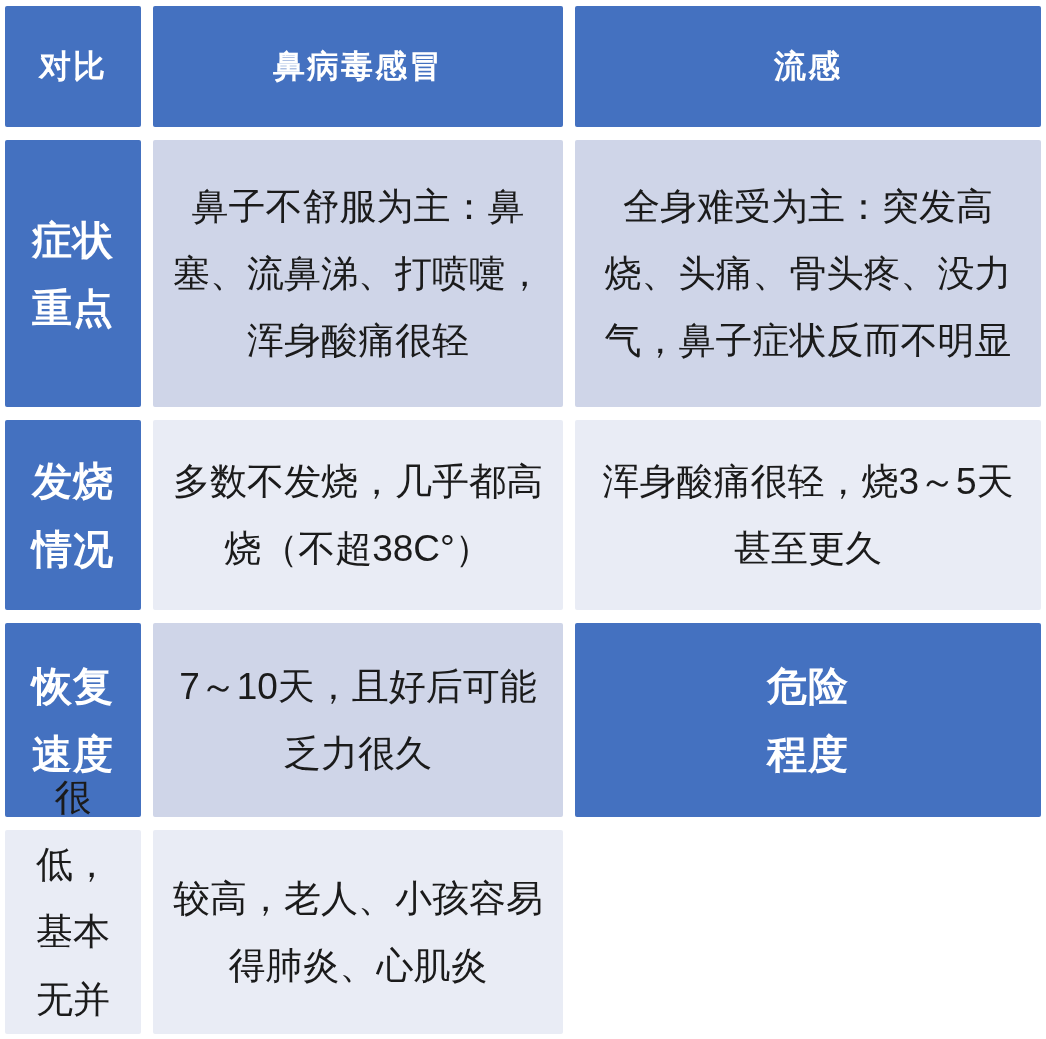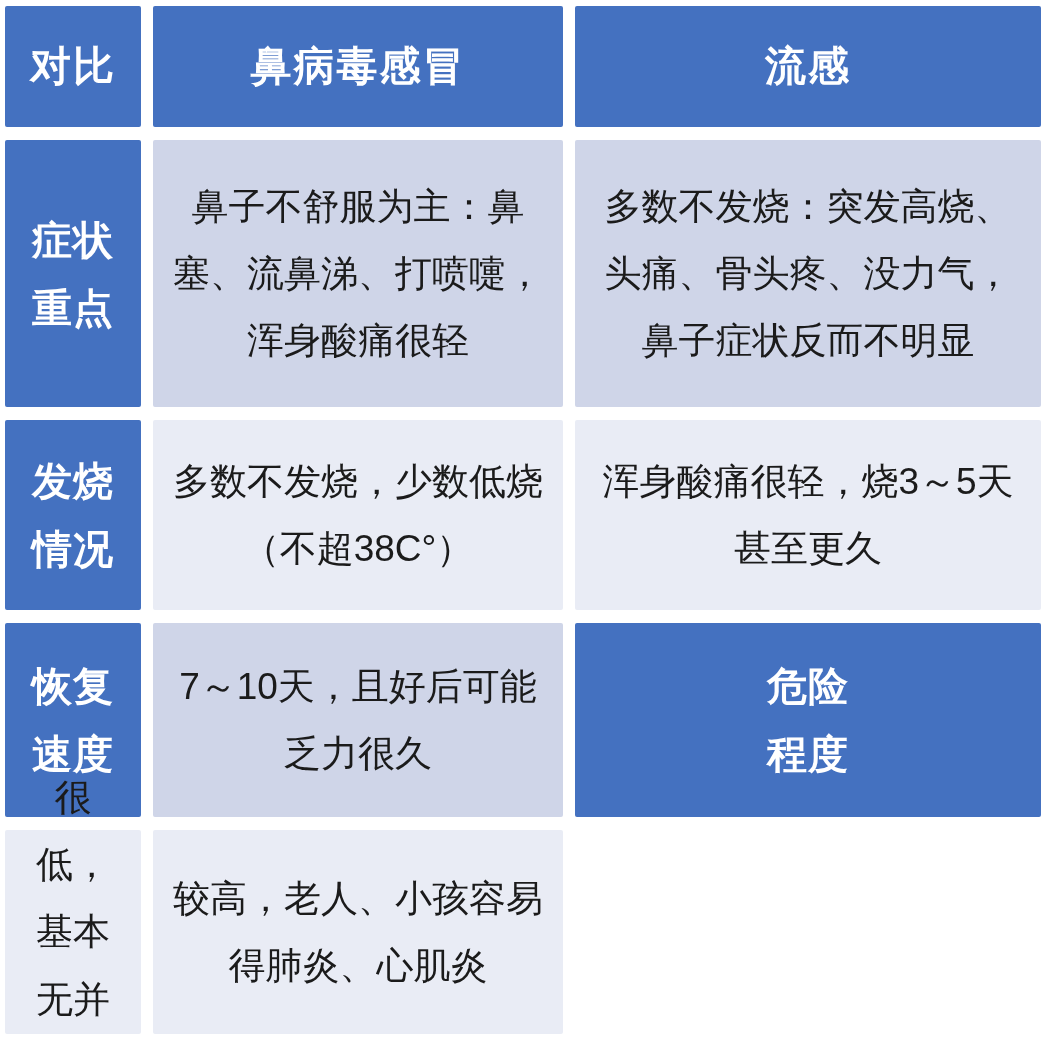--- a/index.html
+++ b/index.html
@@ -29,21 +29,21 @@
     display: flex;
     align-items: center;
     justify-content: center;
     text-align: center;
     border-radius: 2px;
     box-sizing: border-box;
   }
   .hdr {
     background: var(--accent-blue, #4471c0);
     color: var(--header-text, #ffffff);
-    font-size: 41px;
+    font-size: 32px;
     font-weight: bold;
     letter-spacing: 2px;
   }
   .lbl {
     background: var(--accent-blue, #4471c0);
     color: var(--header-text, #ffffff);
     font-size: 40px;
     font-weight: bold;
     line-height: 1.7;
     white-space: pre-line;
@@ -76,29 +76,29 @@
     </div>
 
     <div class="cell lbl">
       <span>症状
 重点</span>
     </div>
     <div class="cell body-cell band-dark">
       <span>鼻子不舒服为主：鼻塞、流鼻涕、打喷嚏，浑身酸痛很轻</span>
     </div>
     <div class="cell body-cell band-dark">
-      <span>多数不发烧：突发高烧、头痛、骨头疼、没力气，鼻子症状反而不明显</span>
+      <span>全身难受为主：突发高烧、头痛、骨头疼、没力气，鼻子症状反而不明显</span>
     </div>
 
     <div class="cell lbl">
       <span>发烧
 情况</span>
     </div>
     <div class="cell body-cell band-light">
-      <span>多数不发烧，少数低烧（不超38C°）</span>
+      <span>多数不发烧，几乎都高烧（不超38C°）</span>
     </div>
     <div class="cell body-cell band-light">
       <span>浑身酸痛很轻，烧3～5天甚至更久</span>
     </div>
 
     <div class="cell lbl">
       <span>恢复
 速度</span>
     </div>
     <div class="cell body-cell band-dark">

